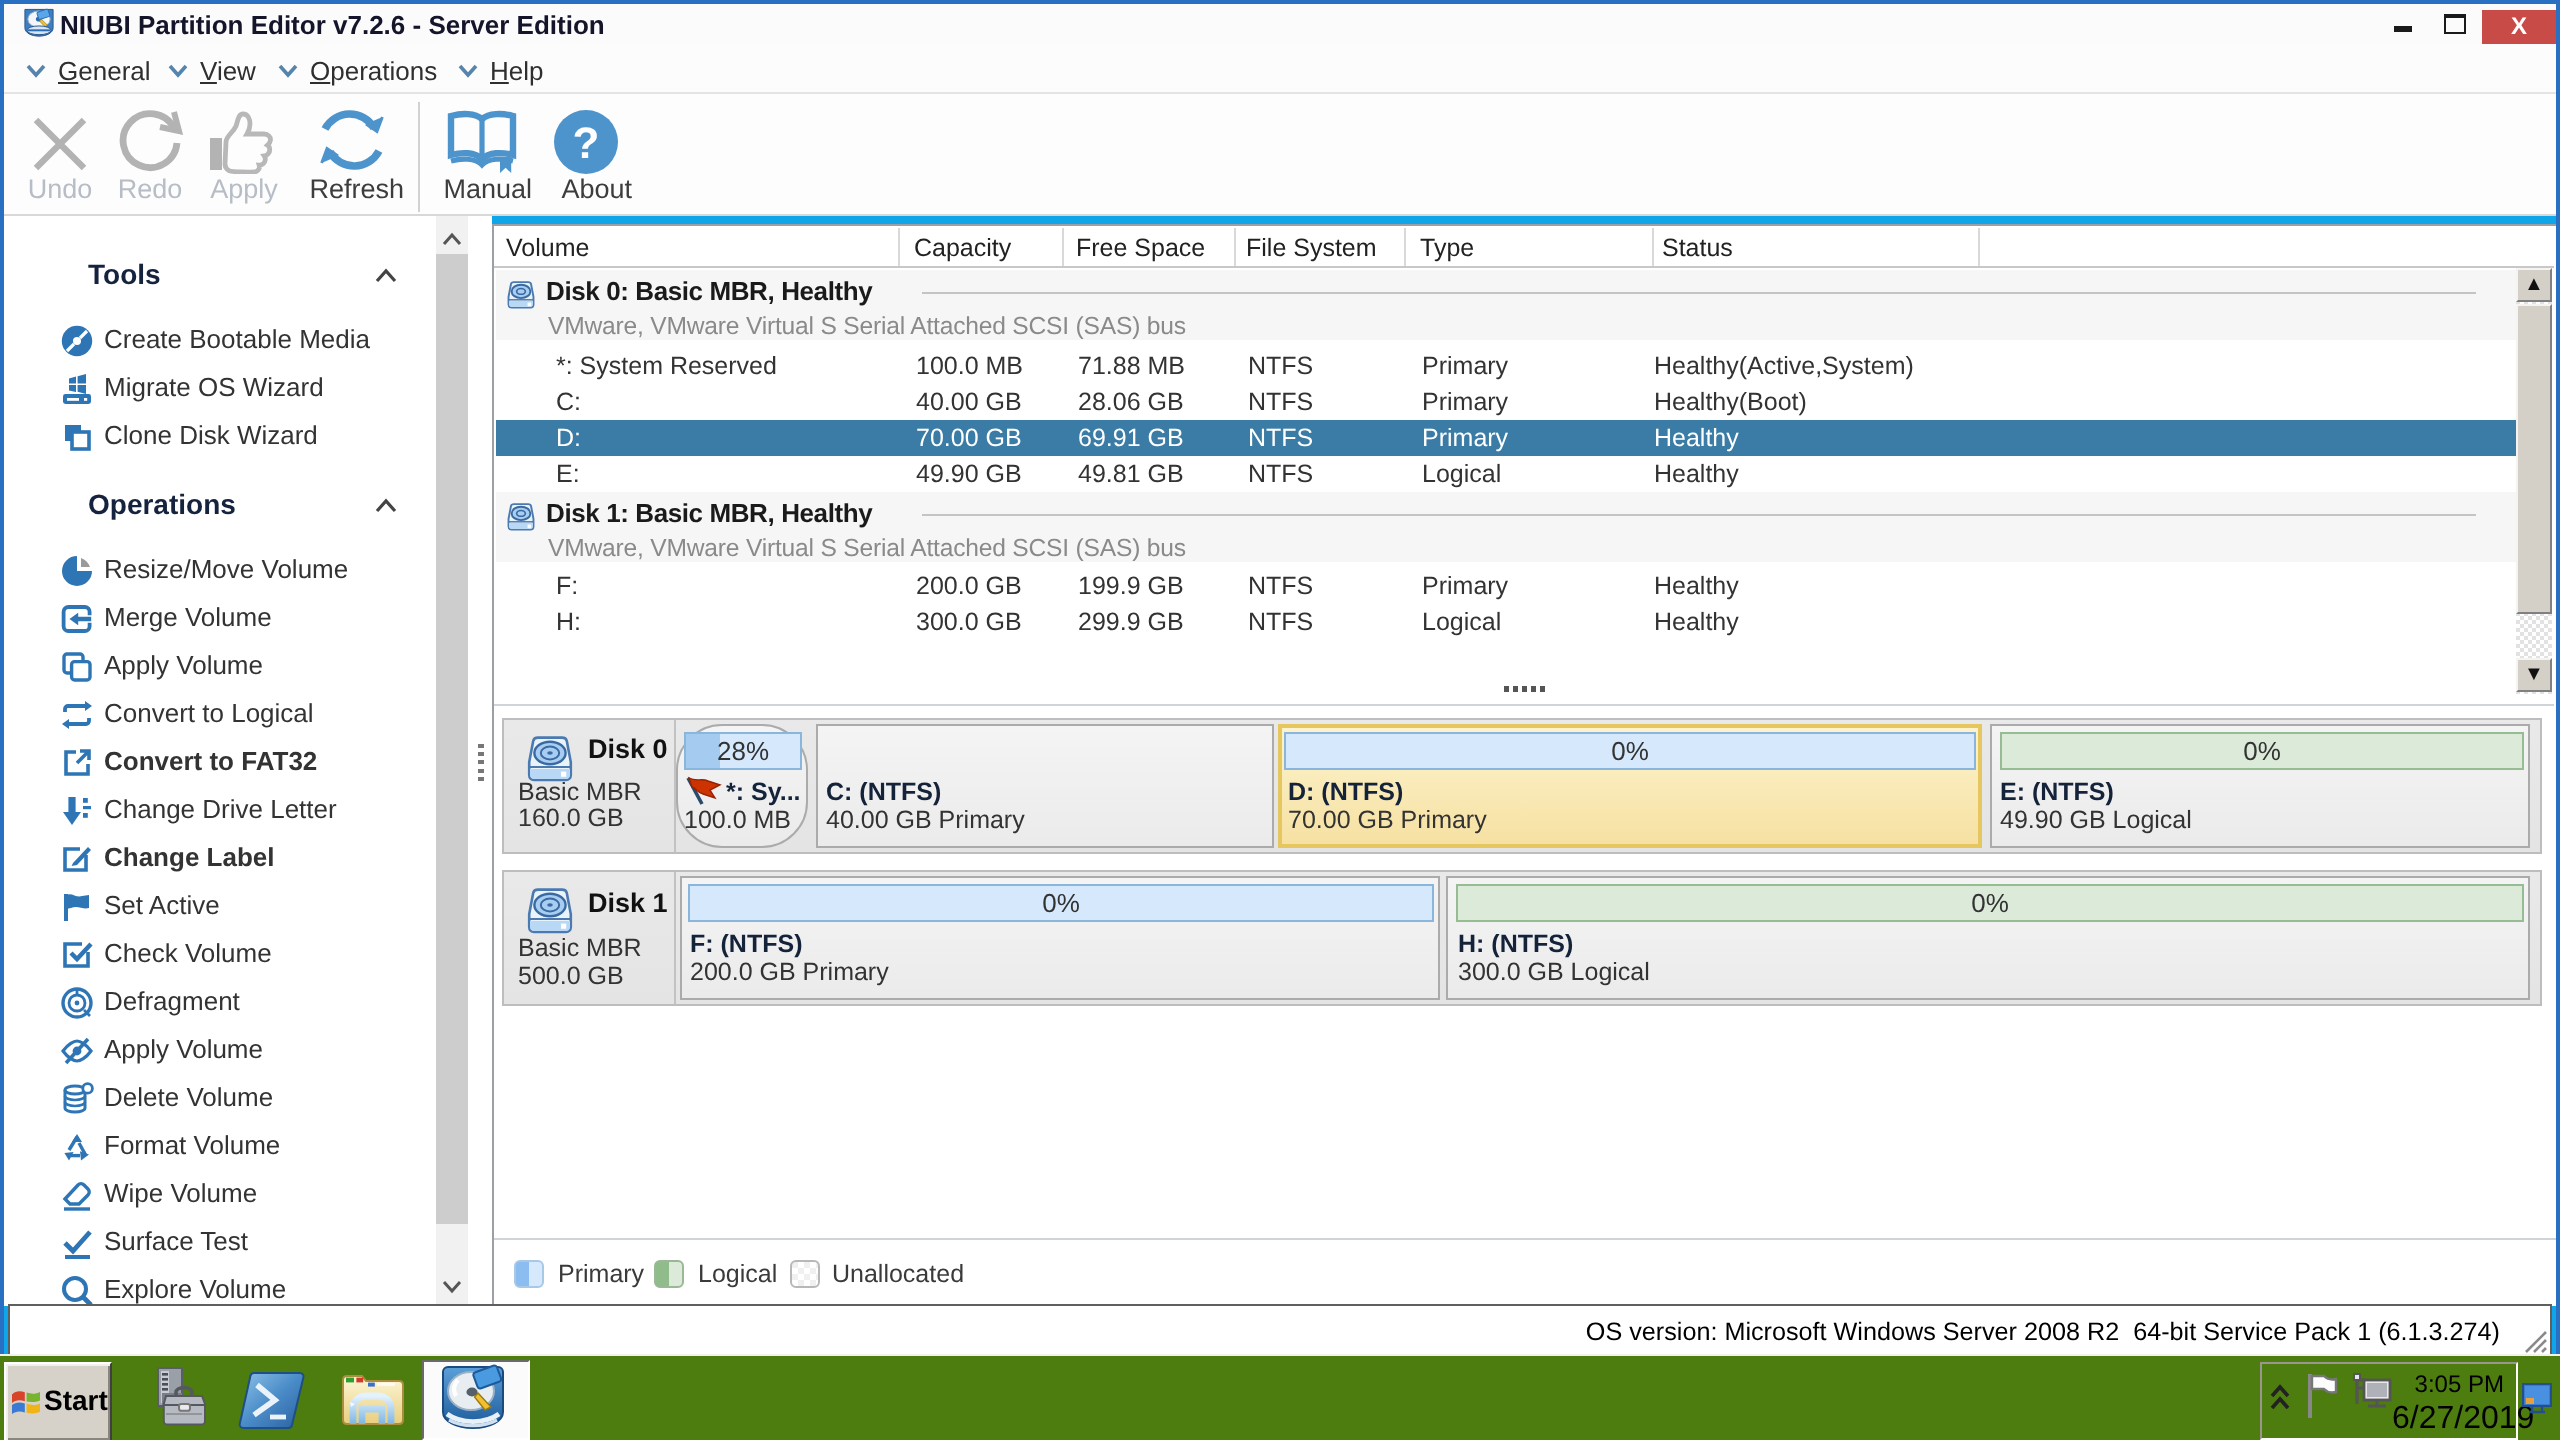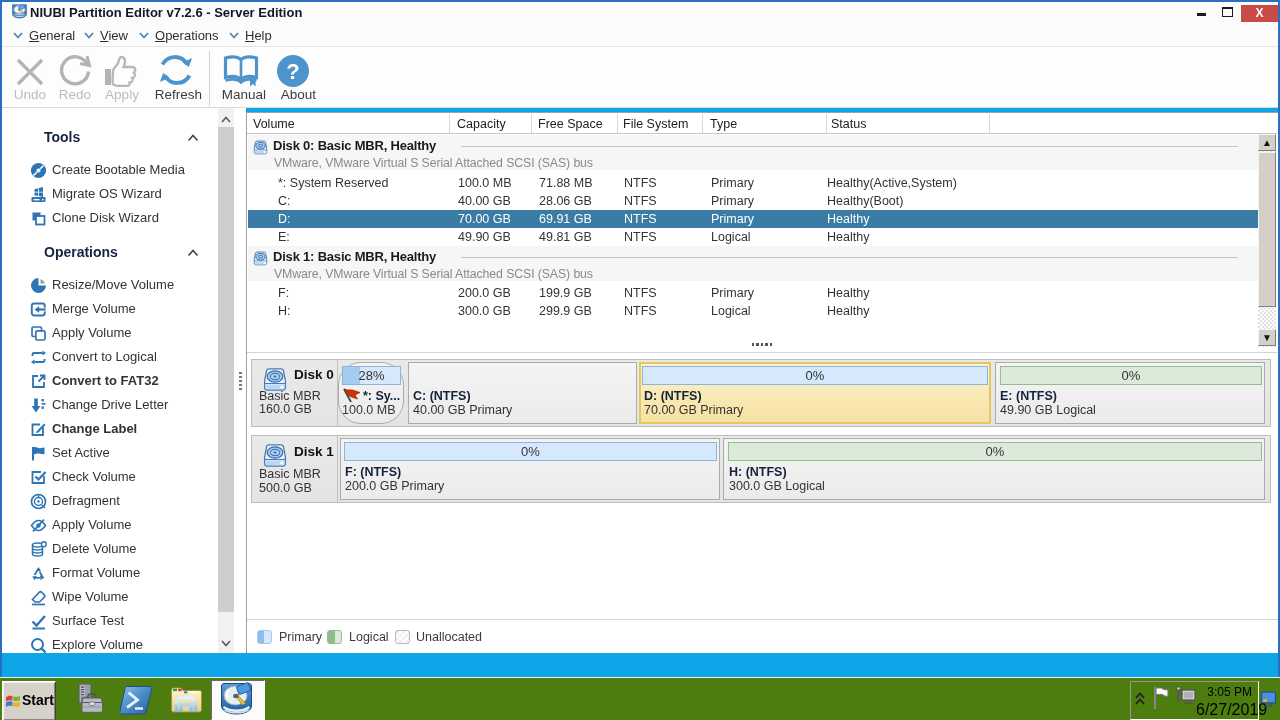--- a/index.html
+++ b/index.html
@@ -442,20 +442,26 @@
       </div>
     </div>
     <div id="legend">
       <div class="abs" style="left:10px;top:10px;width:15px;height:14px;border-radius:3px;border:1px solid #a8c8e8;background:linear-gradient(to right,#8cbdf0 0 50%,#d6e9fc 50% 100%);box-sizing:border-box;"></div>
       <div class="abs" style="left:32px;top:10px;font-size:12.5px;color:#3a3a3a;">Primary</div>
       <div class="abs" style="left:80px;top:10px;width:15px;height:14px;border-radius:3px;border:1px solid #9ab896;background:linear-gradient(to right,#8fbc8a 0 50%,#dcebd9 50% 100%);box-sizing:border-box;"></div>
       <div class="abs" style="left:102px;top:10px;font-size:12.5px;color:#3a3a3a;">Logical</div>
       <div class="abs" style="left:148px;top:10px;width:15px;height:14px;border-radius:3px;border:1px solid #b8b8b8;background:repeating-conic-gradient(#ffffff 0 25%,#f0f0f0 0 50%);background-size:6px 6px;box-sizing:border-box;"></div>
       <div class="abs" style="left:169px;top:10px;font-size:12.5px;color:#3a3a3a;">Unallocated</div>
     </div>
+    <div id="statusbar">
+      <div class="abs" style="right:25px;top:6px;font-size:12.6px;color:#000;">OS version: Microsoft Windows Server 2008 R2&nbsp; 64-bit Service Pack 1 (6.1.3.274)</div>
+      <svg class="abs" style="right:1px;top:12px;" width="12" height="12" viewBox="0 0 12 12">
+          <path d="M11 1 L1 11 M11 5 L5 11 M11 9 L9 11" stroke="#8a8a8a" stroke-width="1.3" fill="none"></path>
+        </svg>
+    </div>
   </div>
   <div id="taskbar">
 
     <div class="abs" style="left:2px;top:3px;width:52px;height:38px;background:#d6d2c9;border:1px solid;border-color:#ffffff #404040 #404040 #ffffff;box-shadow:inset 1px 1px 0 #f2f0ec, inset -1px -1px 0 #8a867e;">
       <svg class="abs" style="left:2px;top:11px;" width="16" height="16" viewBox="0 0 16 16">
         <path d="M1 4.2 C2.6 2.6 4.8 2.2 7.4 3.1 V7.6 C4.8 6.8 2.6 7.1 1 8.5 Z" fill="#d8442a"></path>
         <path d="M8.3 3.3 C10.8 4.1 12.8 4.1 15 3 V7.2 C12.8 8.2 10.8 8.2 8.3 7.8 Z" fill="#78b42e"></path>
         <path d="M1 9.5 C2.6 8.2 4.8 7.9 7.4 8.7 V13.2 C4.8 12.4 2.6 12.7 1 14 Z" fill="#3a7ad4"></path>
         <path d="M8.3 8.9 C10.8 9.7 12.8 9.7 15 8.7 V12.9 C12.8 13.9 10.8 13.9 8.3 13.4 Z" fill="#f0b417"></path>
       </svg>

